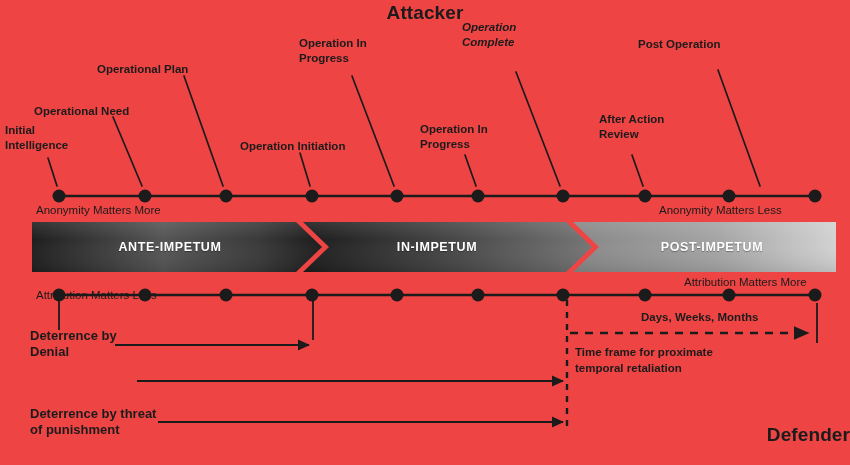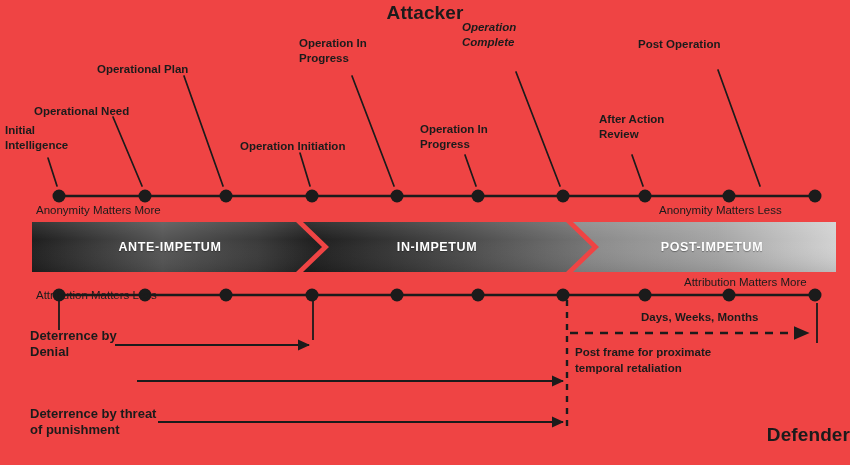--- a/index.html
+++ b/index.html
@@ -253,17 +253,17 @@
     <span>Denial</span>
   </div>
   <div class="measure-label" style="left:30px; top:406px;">
     <span>Deterrence by threat</span>
     <span>of punishment</span>
   </div>
 
   <div class="dwm-label" style="left:641px;top:311px;">Days, Weeks, Months</div>
 
   <div class="note-label" style="left:575px;top:344px;">
-    <span>Post frame for proximate</span>
+    <span>Time frame for proximate</span>
     <span>temporal retaliation</span>
   </div>
 
 </div>
 
 </body></html>

